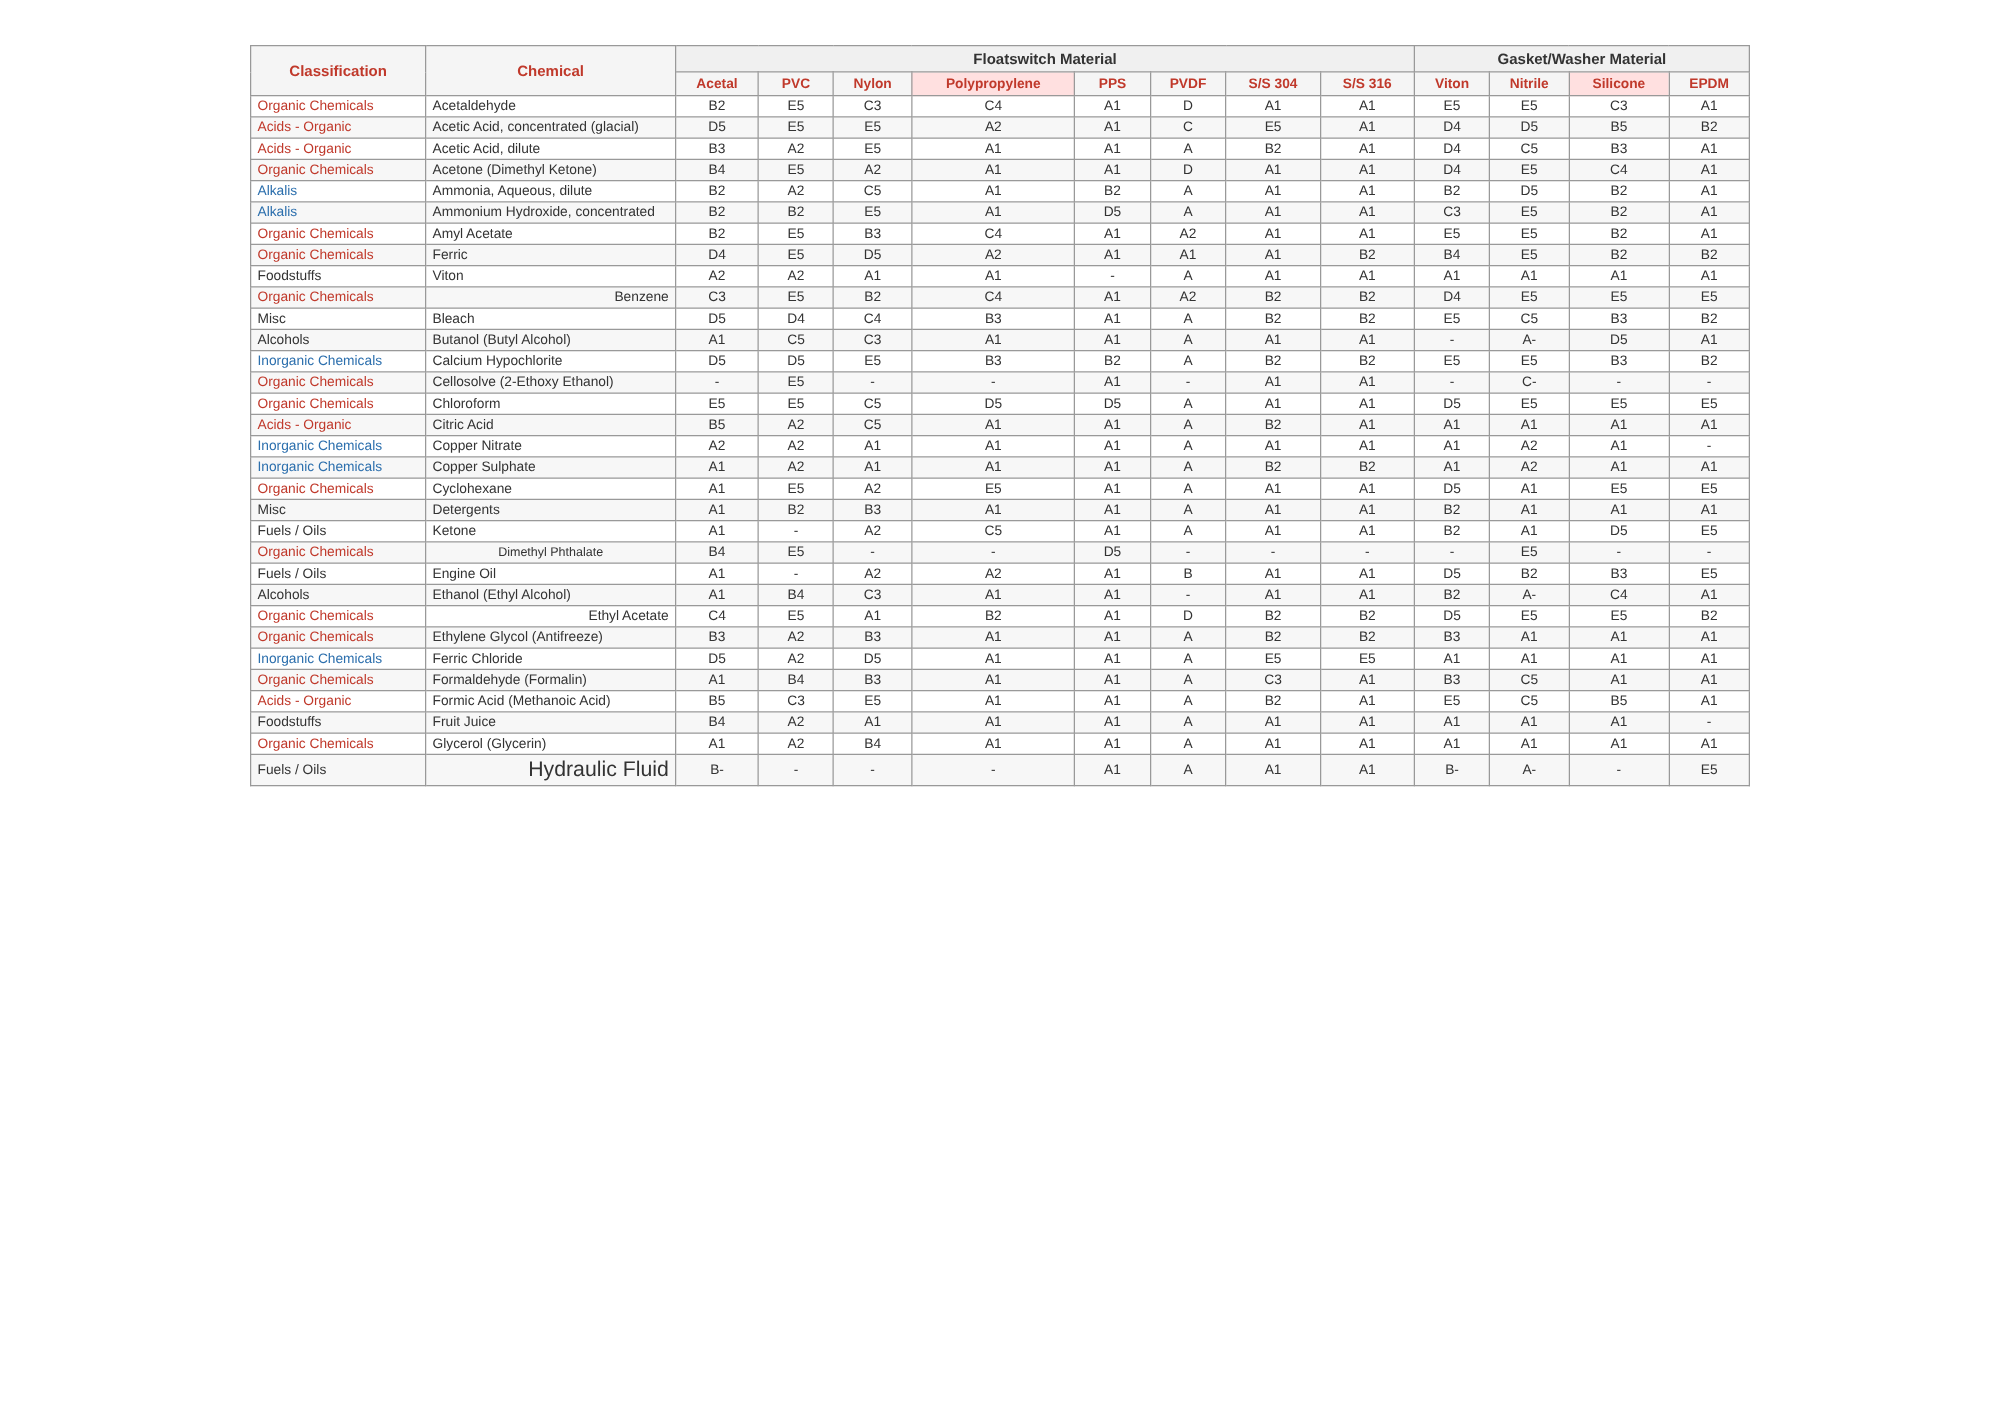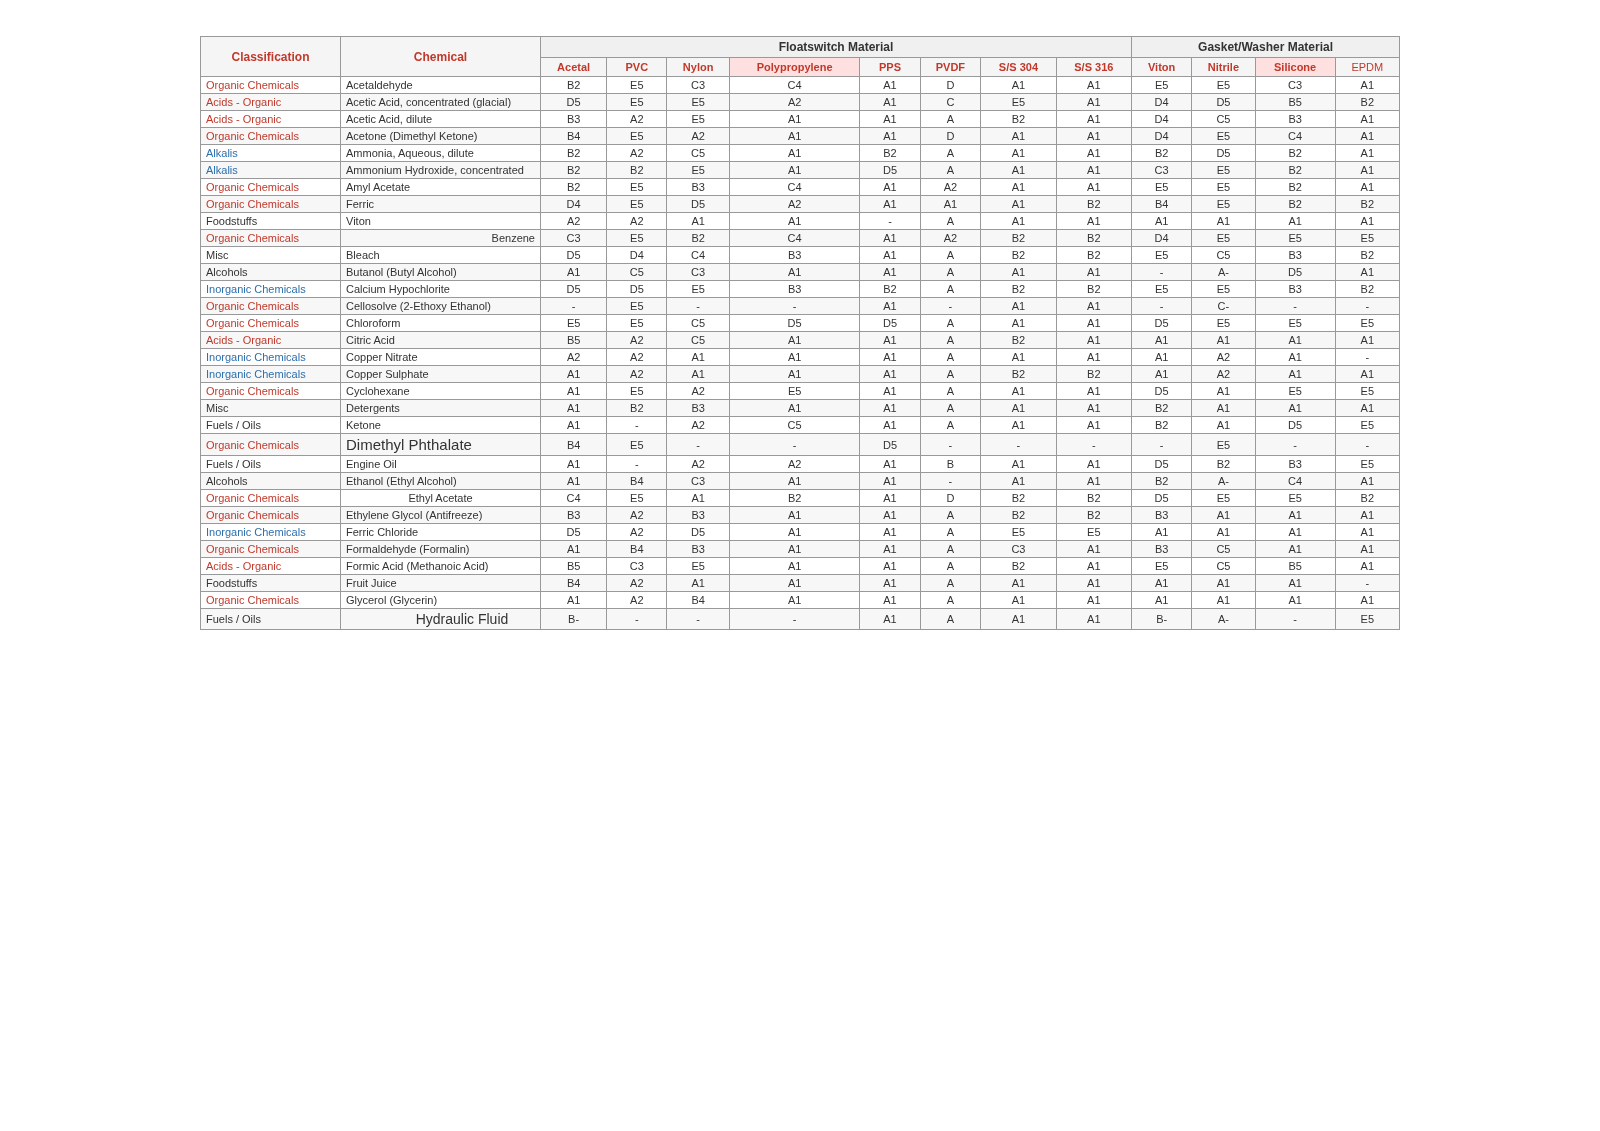--- a/index.html
+++ b/index.html
@@ -109,21 +109,21 @@
       <th style="color:#c0392b;font-weight:bold;">PVC</th>
       <th style="color:#c0392b;font-weight:bold;">Nylon</th>
       <th style="color:#c0392b;font-weight:bold;background:#ffe0e0;">Polypropylene</th>
       <th style="color:#c0392b;font-weight:bold;">PPS</th>
       <th style="color:#c0392b;font-weight:bold;">PVDF</th>
       <th style="color:#c0392b;font-weight:bold;">S/S 304</th>
       <th style="color:#c0392b;font-weight:bold;">S/S 316</th>
       <th style="color:#c0392b;font-weight:bold;">Viton</th>
       <th style="color:#c0392b;font-weight:bold;">Nitrile</th>
       <th style="color:#c0392b;font-weight:bold;background:#ffe0e0;">Silicone</th>
-      <th style="color:#c0392b;font-weight:normal;">EPDM</th>
+      <th style="color:#c0392b;font-weight:bold;">EPDM</th>
     </tr>
   </thead>
   <tbody id="table-body">
   <tr class="data-row">
           <td style="color: rgb(192, 57, 43); font-size: 11px;">Organic Chemicals</td>
           <td style="text-align: left; font-size: 11px;">Acetaldehyde</td>
           <td style="font-size: 11px; min-width: 40px;">B2</td>
           <td style="font-size: 11px; min-width: 40px;">E5</td>
           <td style="font-size: 11px; min-width: 40px;">C3</td>
           <td style="font-size: 11px; min-width: 40px;">C4</td>
@@ -451,21 +451,21 @@
           <td style="font-size: 11px; min-width: 40px;">A</td>
           <td style="font-size: 11px; min-width: 40px;">A1</td>
           <td style="font-size: 11px; min-width: 40px;">A1</td>
           <td style="font-size: 11px; min-width: 40px;">B2</td>
           <td style="font-size: 11px; min-width: 40px;">A1</td>
           <td style="font-size: 11px; min-width: 40px;">D5</td>
           <td style="font-size: 11px; min-width: 40px;">E5</td>
         </tr>
         <tr class="data-row" style="background-color: rgb(247, 247, 247);">
           <td style="color: rgb(192, 57, 43); font-size: 11px;">Organic Chemicals</td>
-          <td style="text-align: left; font-size: 15px;">Dimethyl Phthalate</td>
+          <td style="text-align: center; font-size: 10px;">Dimethyl Phthalate</td>
           <td style="font-size: 11px; min-width: 40px;">B4</td>
           <td style="font-size: 11px; min-width: 40px;">E5</td>
           <td style="font-size: 11px; min-width: 40px;">-</td>
           <td style="font-size: 11px; min-width: 40px;">-</td>
           <td style="font-size: 11px; min-width: 40px;">D5</td>
           <td style="font-size: 11px; min-width: 40px;">-</td>
           <td style="font-size: 11px; min-width: 40px;">-</td>
           <td style="font-size: 11px; min-width: 40px;">-</td>
           <td style="font-size: 11px; min-width: 40px;">-</td>
           <td style="font-size: 11px; min-width: 40px;">E5</td>
@@ -499,21 +499,21 @@
           <td style="font-size: 11px; min-width: 40px;">-</td>
           <td style="font-size: 11px; min-width: 40px;">A1</td>
           <td style="font-size: 11px; min-width: 40px;">A1</td>
           <td style="font-size: 11px; min-width: 40px;">B2</td>
           <td style="font-size: 11px; min-width: 40px;">A-</td>
           <td style="font-size: 11px; min-width: 40px;">C4</td>
           <td style="font-size: 11px; min-width: 40px;">A1</td>
         </tr>
         <tr class="data-row">
           <td style="color: rgb(192, 57, 43); font-size: 11px;">Organic Chemicals</td>
-          <td style="text-align: center; font-size: 11px;">Ethyl Acetate</td>
+          <td style="text-align: right; font-size: 11px;">Ethyl Acetate</td>
           <td style="font-size: 11px; min-width: 40px;">C4</td>
           <td style="font-size: 11px; min-width: 40px;">E5</td>
           <td style="font-size: 11px; min-width: 40px;">A1</td>
           <td style="font-size: 11px; min-width: 40px;">B2</td>
           <td style="font-size: 11px; min-width: 40px;">A1</td>
           <td style="font-size: 11px; min-width: 40px;">D</td>
           <td style="font-size: 11px; min-width: 40px;">B2</td>
           <td style="font-size: 11px; min-width: 40px;">B2</td>
           <td style="font-size: 11px; min-width: 40px;">D5</td>
           <td style="font-size: 11px; min-width: 40px;">E5</td>
@@ -611,21 +611,21 @@
           <td style="font-size: 11px; min-width: 40px;">A</td>
           <td style="font-size: 11px; min-width: 40px;">A1</td>
           <td style="font-size: 11px; min-width: 40px;">A1</td>
           <td style="font-size: 11px; min-width: 40px;">A1</td>
           <td style="font-size: 11px; min-width: 40px;">A1</td>
           <td style="font-size: 11px; min-width: 40px;">A1</td>
           <td style="font-size: 11px; min-width: 40px;">A1</td>
         </tr>
         <tr class="data-row" style="background-color: rgb(247, 247, 247);">
           <td style="color: rgb(51, 51, 51); font-size: 11px;">Fuels / Oils</td>
-          <td style="text-align: center; font-size: 14px; padding-left: 48px;">Hydraulic Fluid</td>
+          <td style="text-align: right; font-size: 17px; padding-left: 48px;">Hydraulic Fluid</td>
           <td style="font-size: 11px; min-width: 40px;">B-</td>
           <td style="font-size: 11px; min-width: 40px;">-</td>
           <td style="font-size: 11px; min-width: 40px;">-</td>
           <td style="font-size: 11px; min-width: 40px;">-</td>
           <td style="font-size: 11px; min-width: 40px;">A1</td>
           <td style="font-size: 11px; min-width: 40px;">A</td>
           <td style="font-size: 11px; min-width: 40px;">A1</td>
           <td style="font-size: 11px; min-width: 40px;">A1</td>
           <td style="font-size: 11px; min-width: 40px;">B-</td>
           <td style="font-size: 11px; min-width: 40px;">A-</td>

